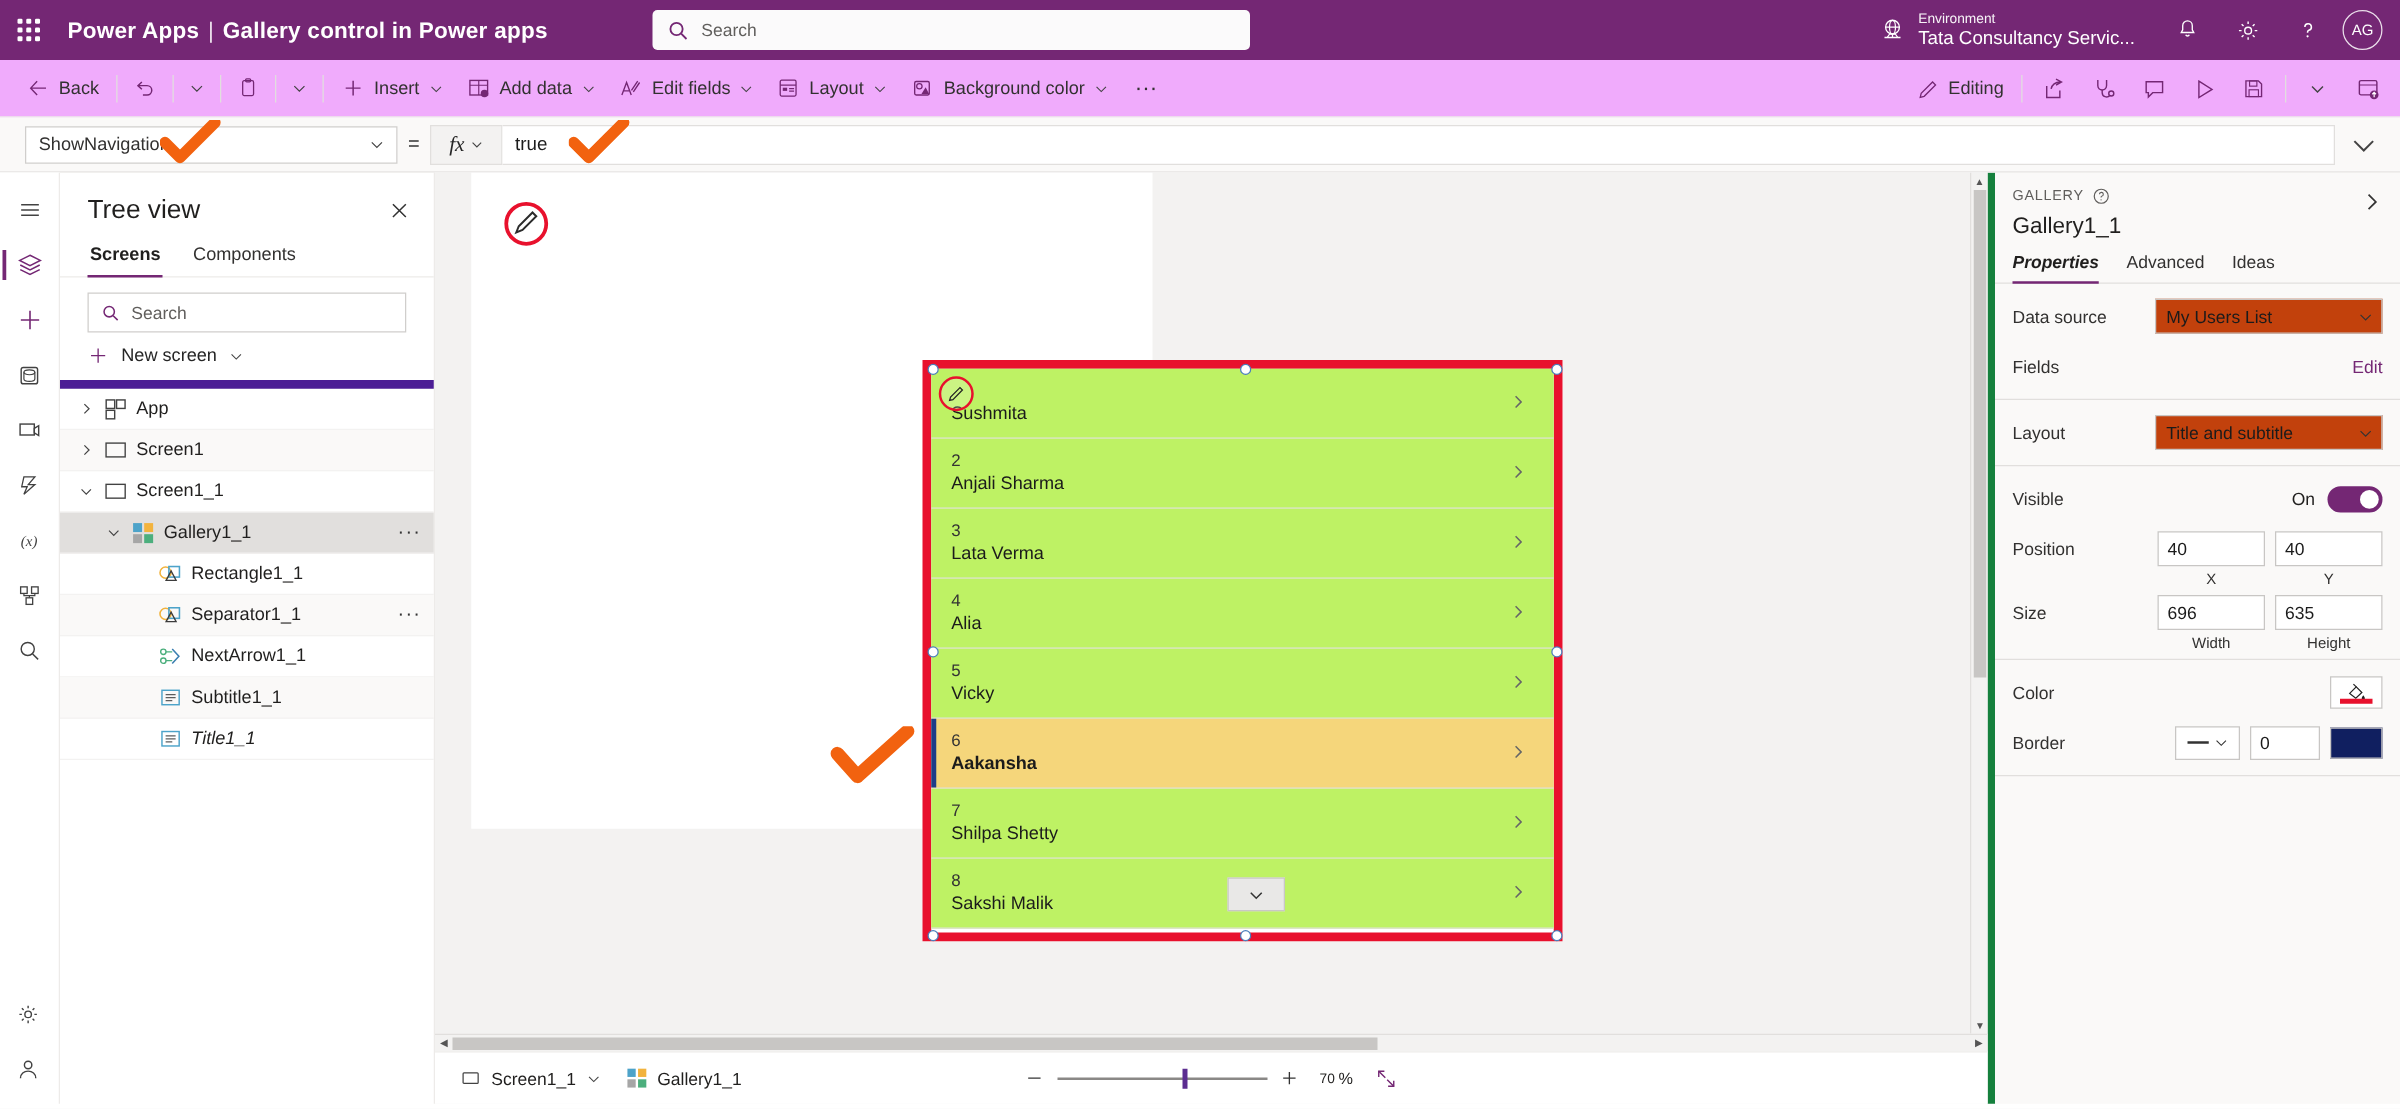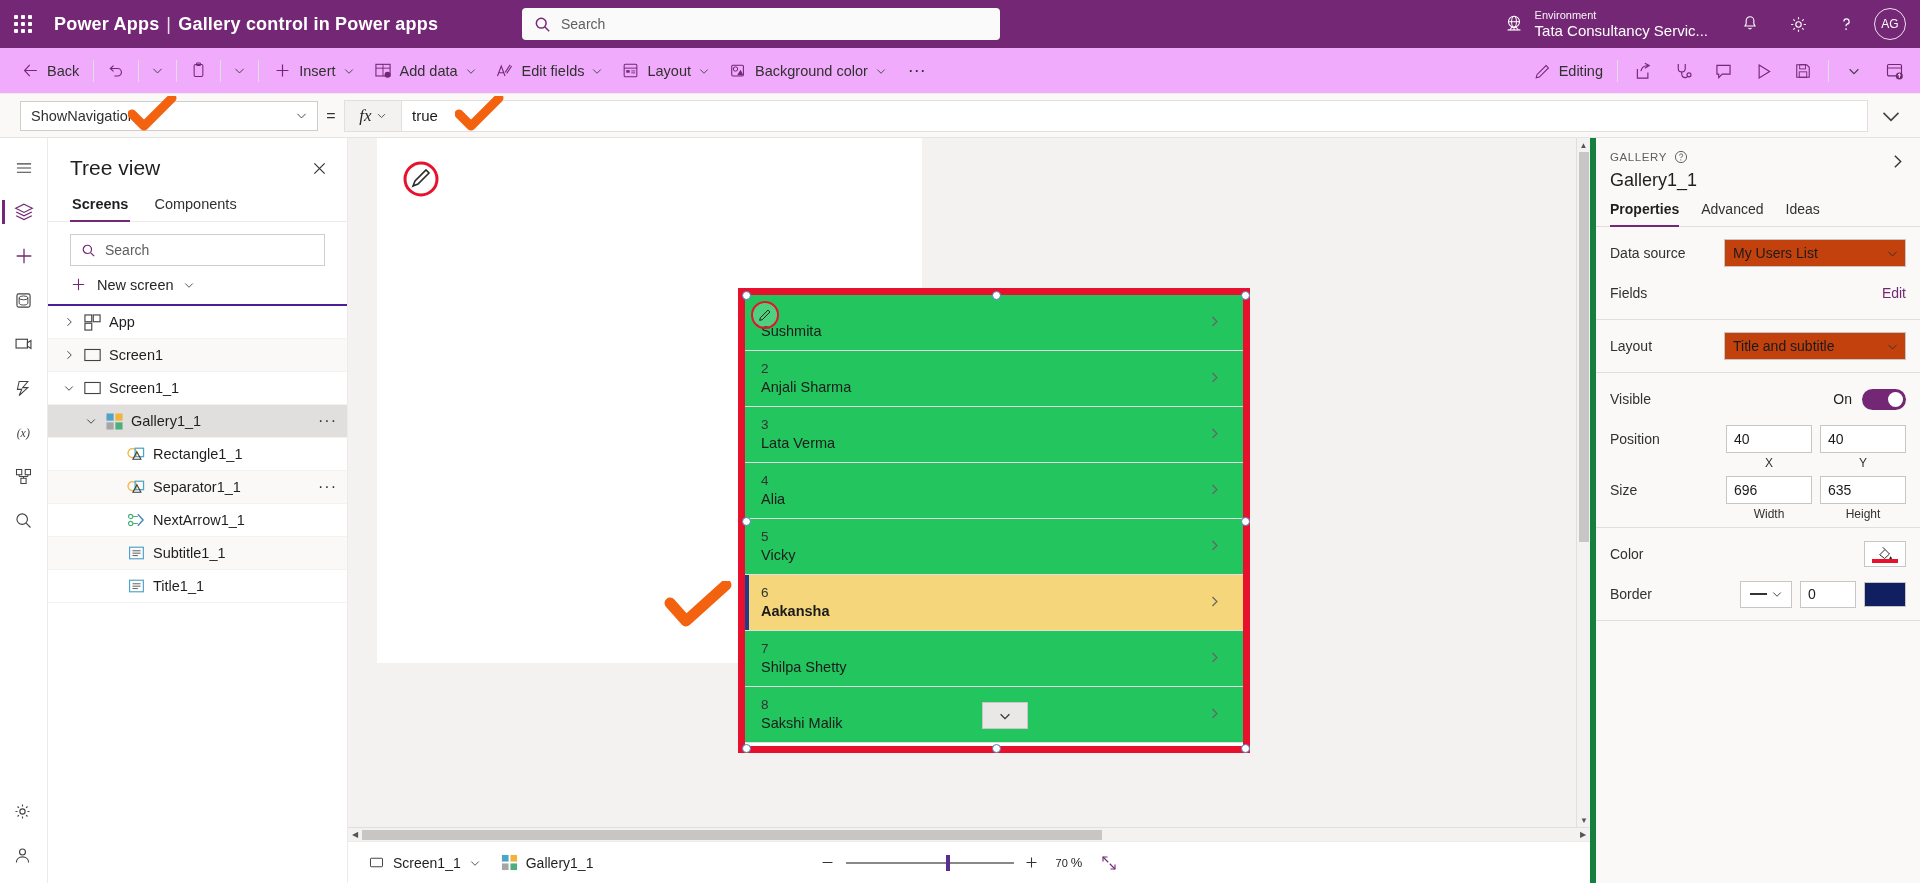--- a/index.html
+++ b/index.html
@@ -98,21 +98,21 @@
   .ttab.active { font-weight:bold; color:#201f1e; }
   .ttab.active::after { content:''; position:absolute; left:0; right:0; bottom:-1px; height:2px; background:#742774; }
   #treesearch-wrap { padding:12px 22px 0; }
   #treesearch {
     height:32px; border:1px solid #d0cecc; background:#fff; display:flex; align-items:center;
     padding:0 10px;
   }
   #treesearch .sic { color:#742774; margin-right:9px; display:flex; }
   #treesearch input { border:none;outline:none;font-family:inherit;font-size:14px;width:100%; color:#333; }
   #treesearch input::placeholder{ color:#605e5c; }
-  #newscreen { display:flex; align-items:center; padding:10px 22px 11px; cursor:pointer; border-bottom:2px solid #4c1d95; }
+  #newscreen { display:flex; align-items:center; padding:10px 22px 11px; cursor:pointer; border-bottom:7px solid #4c1d95; }
   #newscreen .plus { color:#742774; margin-right:10px; display:flex; }
   #newscreen .lbl { font-size:14.5px; }
   #newscreen .chev { margin-left:9px; display:flex; color:#444; }
   .tnode {
     display:flex; align-items:center; height:33px; cursor:pointer; position:relative;
     border-bottom:1px solid #f3f2f1; font-size:14.5px; color:#201f1e;
   }
   .tnode.sel { background:#e1dfdd; }
   .tnode.alt { background:#faf9f8; }
   .tnode .tw { width:22px; display:flex; align-items:center; justify-content:center; color:#444; }
@@ -123,21 +123,21 @@
   #canvaswrap { flex:1; position:relative; overflow:hidden; }
   #screencanvas {
     position:absolute; left:29px; top:0; width:545px; height:525px; background:#fff;
   }
   
   #gallery {
     position:absolute; left:390px; top:150px; width:512px; height:465px;
     border:7px solid #e8112d; background:#fff;
   }
   .grow {
-    height:56px; border-bottom:1px solid #e1dfdd; background:#22c55e; position:relative;
+    height:56px; border-bottom:1px solid #e1dfdd; background:#bef264; position:relative;
     display:flex; flex-direction:column; justify-content:center; padding-left:16px;
     cursor:pointer;
   }
   .grow .num { font-size:13.5px; color:#333; line-height:1.25; }
   .grow .nm { font-size:14.5px; color:#1b1b1b; line-height:1.3; }
   .grow .arrow { position:absolute; right:22px; top:50%; transform:translateY(-50%); color:#666; }
   .grow.hi { background:#f5d67b; }
   .grow.hi .nm { font-weight:bold; }
   .grow.hi::before { content:''; position:absolute; left:0; top:0; bottom:0; width:4px; background:#1f3c88; }
   .handle { position:absolute; width:9px;height:9px;background:#fff;border:1.5px solid #4a7ebb;border-radius:50%; cursor:pointer; z-index:6; }
@@ -177,21 +177,21 @@
   #fitbtn { width:30px;height:28px;display:flex;align-items:center;justify-content:center;cursor:pointer;color:#742774;margin-left:12px; }
   
   #props { width:330px; background:#faf9f8; border-left:6px solid #15803d; display:flex; flex-direction:column; overflow:hidden; }
   #prophdr { padding:12px 14px 0 14px; position:relative; }
   #prophdr .kind { font-size:11.5px; letter-spacing:.6px; color:#605e5c; display:flex; align-items:center; }
   #prophdr .kind .qm { margin-left:7px; display:flex; cursor:pointer; }
   #prophdr .pname { font-size:18px; color:#201f1e; margin-top:6px; }
   #propcollapse { position:absolute; right:10px; top:10px; width:26px;height:26px;display:flex;align-items:center;justify-content:center;cursor:pointer;color:#333; }
   #proptabs { display:flex; padding:10px 14px 0; border-bottom:1px solid #e1dfdd; }
   .ptab { font-size:14px; margin-right:22px; padding-bottom:9px; cursor:pointer; color:#323130; position:relative; }
-  .ptab.active { font-weight:bold; color:#201f1e; }
+  .ptab.active { font-weight:bold; color:#201f1e;font-style:italic; }
   .ptab.active::after { content:''; position:absolute; left:0; right:0; bottom:-1px; height:2px; background:#742774; }
   .pgroup { border-bottom:1px solid #e1dfdd; padding:6px 0; }
   .prow { display:flex; align-items:center; min-height:40px; padding:0 14px; }
   .prow .plabel { font-size:14px; color:#323130; flex:1; }
   .pselect {
     width:182px; height:28px; background:#c2410c; border:1px solid #c8c6c4; display:flex;
     align-items:center; padding:0 8px; font-size:14px; color:#1b1b1b; cursor:pointer; position:relative;
   }
   .pselect .pc { position:absolute; right:6px; display:flex; color:#333; }
   .plink { font-size:14px; color:#742774; cursor:pointer;margin-left:11px; }
@@ -707,21 +707,21 @@
         <div class="tnode alt" style="padding-left: 54px;">
           <span class="tw"></span>
           <span class="tico">
             <svg width="17" height="16" viewBox="0 0 18 18">
               <rect x="1.2" y="2.5" width="15.5" height="13" fill="none" stroke="#4da3c9" stroke-width="1.3"></rect>
               <path d="M4.5 6.5 h9 M4.5 9.2 h9 M4.5 11.9 h6" stroke="#5c5c5c" stroke-width="1.1"></path>
             </svg>
           </span>
           <span>Subtitle1_1</span>
         </div>
-        <div class="tnode" style="padding-left: 54px;">
+        <div class="tnode" style="padding-left: 54px; font-style: italic;">
           <span class="tw"></span>
           <span class="tico">
             <svg width="17" height="16" viewBox="0 0 18 18">
               <rect x="1.2" y="2.5" width="15.5" height="13" fill="none" stroke="#4da3c9" stroke-width="1.3"></rect>
               <path d="M4.5 6.5 h9 M4.5 9.2 h9 M4.5 11.9 h6" stroke="#5c5c5c" stroke-width="1.1"></path>
             </svg>
           </span>
           <span>Title1_1</span>
         </div>
       </div>

